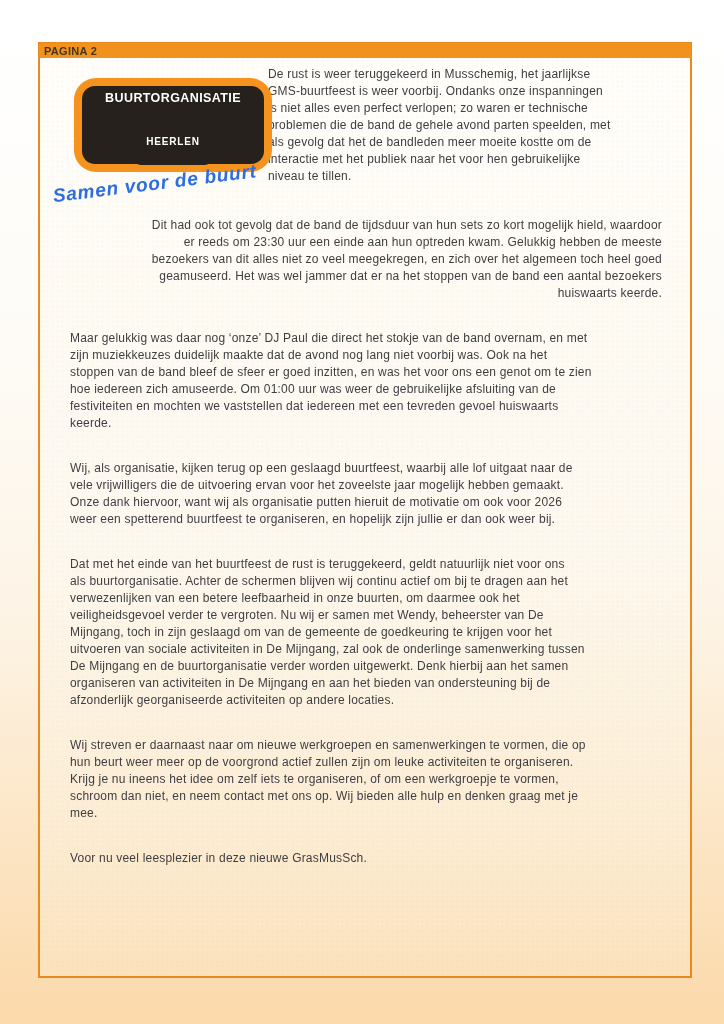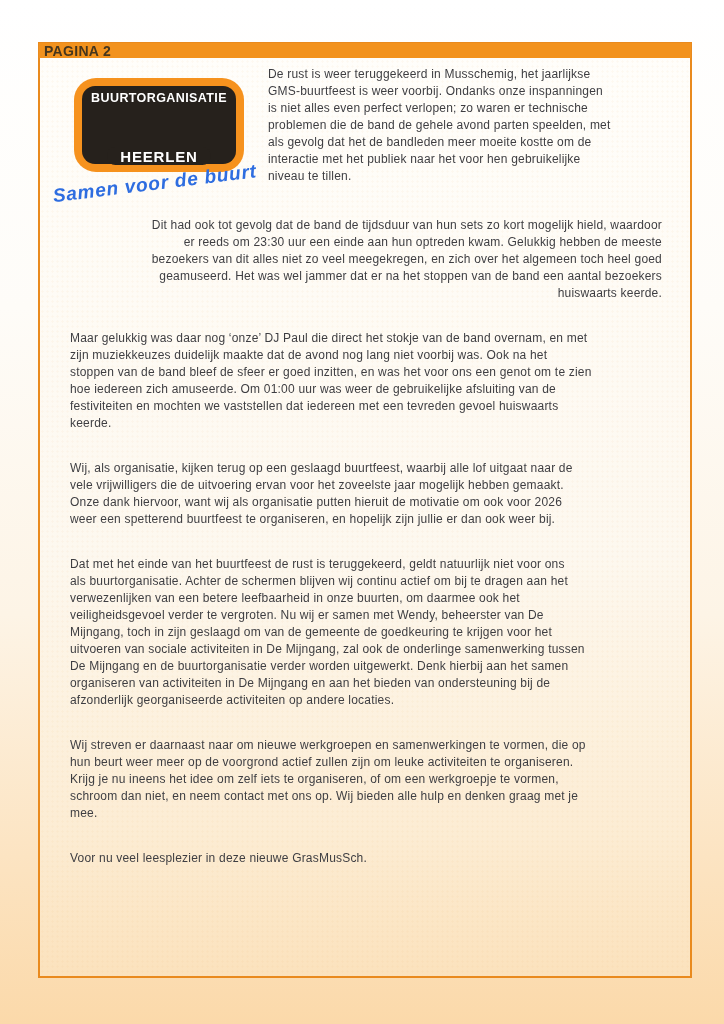--- a/index.html
+++ b/index.html
@@ -22,56 +22,56 @@
     background-size:5px 5px,100% 100%;
   }
   .header-bar{
     position:absolute;left:-1px;top:-1px;right:-1px;
     height:15px;
     background:#f2921e;
     display:flex;align-items:center;
     padding-left:5px;
   }
   .header-bar span{
-    font-size:14px;font-weight:bold;color:#46361e;letter-spacing:0.3px;
+    font-size:11px;font-weight:bold;color:#46361e;letter-spacing:0.3px;
   }
   .inner{
     position:absolute;left:0;top:15px;right:0;bottom:0;
     padding:13px 28px 0 30px;
     box-sizing:border-box;
   }
   .page-title{
     margin:0 0 10px 6px;
     font-size:21px;font-weight:bold;color:#f28a1d;letter-spacing:0.2px;
   }
   .lead-row{display:flex;align-items:flex-start;}
   .logo-wrap{position:relative;width:198px;flex:0 0 198px;margin-top:6px;height:125px;}
   .logo-outer{
     position:absolute;left:4px;top:0;
-    width:170px;height:94px;
+    width:198px;height:94px;
     background:#f6921e;border-radius:22px;
   }
   .logo-inner{
     position:absolute;left:8px;top:8px;right:8px;bottom:8px;
     background:#26211c;border-radius:13px;
     display:flex;flex-direction:column;align-items:center;
     padding-top:5px;box-sizing:border-box;
   }
   .logo-top{
     color:#ffffff;font-weight:bold;font-size:12.5px;letter-spacing:0.4px;white-space:nowrap;
   }
   .logo-gms{
     color:#f6921e;font-weight:bold;font-size:40px;line-height:0.95;
     letter-spacing:1px;-webkit-text-stroke:2px #f6921e;margin-top:-2px;
   }
   .logo-pill{
     position:absolute;left:50%;bottom:7px;transform:translateX(-50%);
     background:#26211c;color:#ffffff;
-    font-weight:bold;font-size:15px;letter-spacing:0.8px;
-    padding:1px 13px 0 13px;border-radius:8px;white-space:nowrap;
+    font-weight:bold;font-size:10px;letter-spacing:0.8px;
+    padding:1px 13px 18px 13px;border-radius:8px;white-space:nowrap;
   }
   .logo-tagline{
     position:absolute;left:-18px;top:92px;width:250px;
     transform:rotate(-7deg);
     color:#2e6de0;font-weight:bold;font-style:italic;
     font-size:19px;letter-spacing:0.8px;white-space:nowrap;
   }
   .intro,.para{
     margin:0;
     color:#3e3e42;

